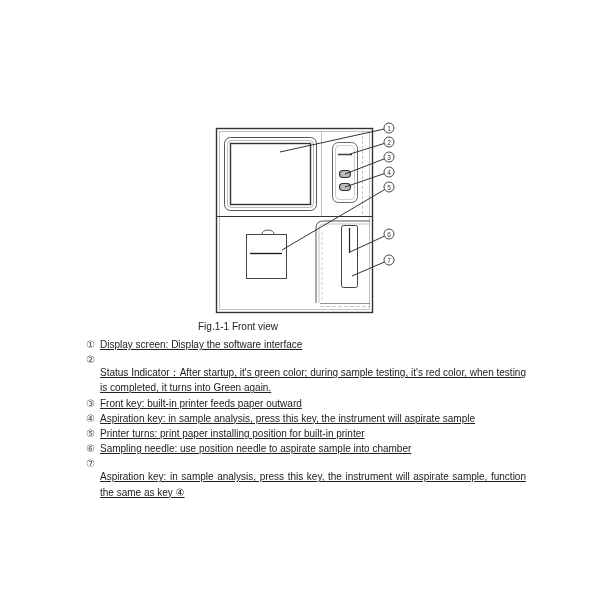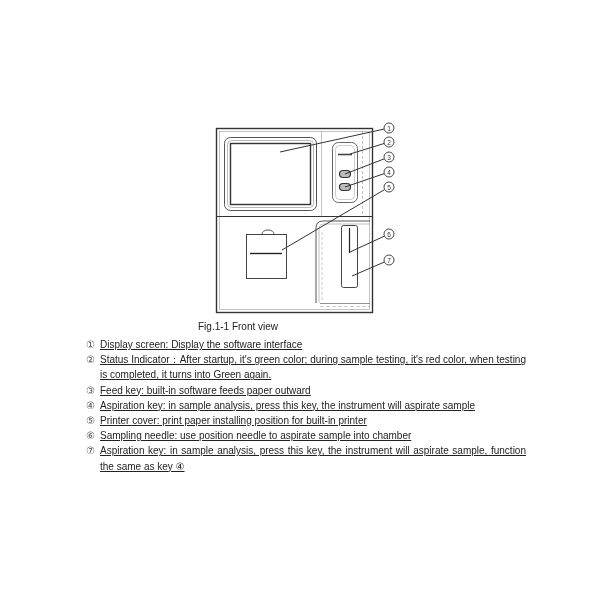--- a/index.html
+++ b/index.html
@@ -5,21 +5,21 @@
   html, body { margin:0; padding:0; background:#ffffff; }
   body { width:600px; height:600px; position:relative; overflow:hidden;
          font-family:"Liberation Sans", sans-serif; color:#222; }
   #figure { position:absolute; left:0; top:0; width:600px; height:330px; }
   .caption { position:absolute; left:0; width:476px; top:321px; text-align:center;
              font-size:10px; color:#222; }
   .legend { position:absolute; left:86px; top:337px; width:440px; font-size:10px; line-height:15.2px; color:#222; }
   .legend .item { display:flex; align-items:flex-start; }
   .legend .num { width:14px; flex:none; color:#555; }
   .legend .txt { flex:1;text-decoration:underline; }
-  .legend .item.justify .txt { text-align:justify; text-align-last:left; }
+  .legend .item.justify .txt { text-align:justify; text-align-last:left;margin-top:13px; }
 </style>
 </head>
 <body>
 
 <svg id="figure" viewBox="0 0 600 330" width="600" height="330">
   <g fill="none" stroke="#333" stroke-width="1">
 
     <rect x="216.5" y="128.5" width="156" height="184" stroke-width="1.4"></rect>
     <rect x="219.5" y="131.5" width="150" height="178" stroke="#999" stroke-width="0.6"></rect>
 
@@ -90,29 +90,29 @@
   <div class="item">
     <span class="num">①</span>
     <span class="txt">Display screen: Display the software interface</span>
   </div>
   <div class="item justify">
     <span class="num">②</span>
     <span class="txt">Status Indicator：After startup, it's green color; during sample testing, it's red color, when testing is completed, it turns into Green again.</span>
   </div>
   <div class="item">
     <span class="num">③</span>
-    <span class="txt">Feed key: built-in software feeds paper outward</span>
+    <span class="txt">Front key: built-in printer feeds paper outward</span>
   </div>
   <div class="item">
     <span class="num">④</span>
     <span class="txt">Aspiration key: in sample analysis, press this key, the instrument will aspirate sample</span>
   </div>
   <div class="item">
     <span class="num">⑤</span>
-    <span class="txt">Printer cover: print paper installing position for built-in printer</span>
+    <span class="txt">Printer turns: print paper installing position for built-in printer</span>
   </div>
   <div class="item">
     <span class="num">⑥</span>
     <span class="txt">Sampling needle: use position needle to aspirate sample into chamber</span>
   </div>
   <div class="item justify">
     <span class="num">⑦</span>
     <span class="txt">Aspiration key: in sample analysis, press this key, the instrument will aspirate sample, function the same as key ④</span>
   </div>
 </div>

